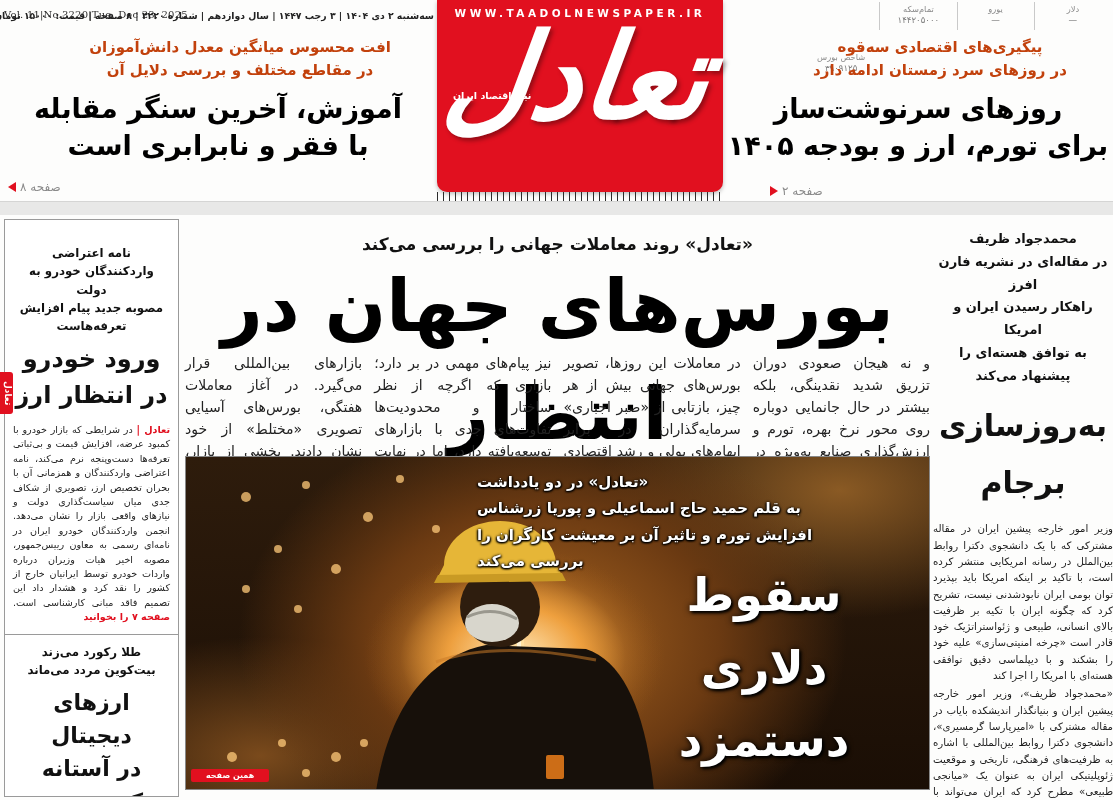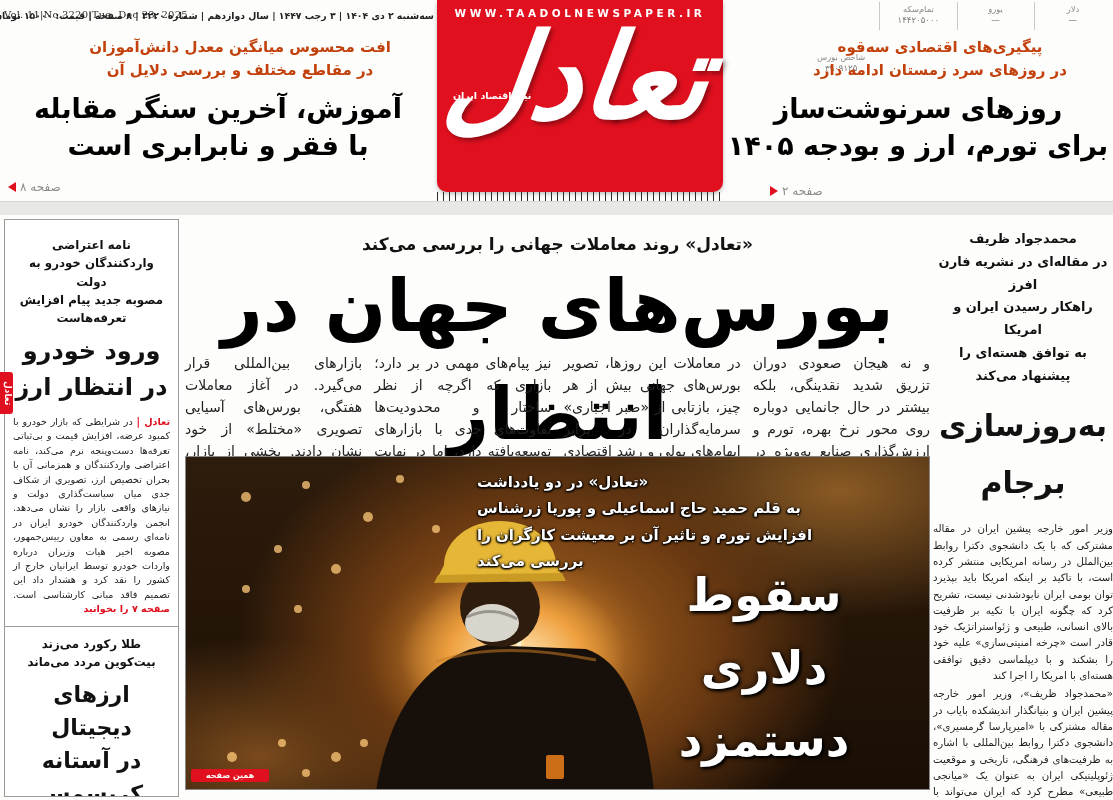--- a/index.html
+++ b/index.html
@@ -73,21 +73,21 @@
     color:#fff;font-size:15px;font-weight:bold;line-height:1.75;
     text-shadow:0 0 3px #000,1px 1px 2px #000,-1px 1px 2px #000;}
   .photo-head{position:absolute;top:102px;right:40px;width:250px;text-align:center;
     color:#fff;font-size:46px;font-weight:900;line-height:1.58;
     text-shadow:0 0 6px rgba(0,0,0,.9),2px 2px 3px #000;}
   .photo-tag{position:absolute;left:5px;bottom:7px;background:#e1101f;color:#fff;
     font-size:8px;font-weight:bold;padding:2px 15px;border-radius:2px;}
 
   
   .sidebar{left:4px;top:219px;width:175px;height:578px;border:1px solid #9a9a9a;
-    box-sizing:border-box;padding:16px 8px 4px;overflow:hidden;background:#fff;}
+    box-sizing:border-box;padding:24px 8px 4px;overflow:hidden;background:#fff;}
   .sb-kicker{font-size:11.8px;font-weight:bold;line-height:1.55;}
   .sb-head{font-size:24px;font-weight:900;line-height:1.5;margin:6px 0 8px;}
   .sb-head2{font-size:22px;font-weight:900;line-height:1.5;margin:6px 0 8px;}
   .sb-body{font-size:9.6px;line-height:1.5;text-align:justify;color:#222;}
   .sb-div{border:none;border-top:1px solid #9a9a9a;margin:9px -8px 8px;}
 
   
   .zarif{left:933px;top:228px;width:180px;height:572px;overflow:hidden;}
   .z-kicker{font-size:13px;font-weight:bold;line-height:1.75;}
   .z-head{font-size:30px;font-weight:900;line-height:1.9;margin:10px 0 10px;}

